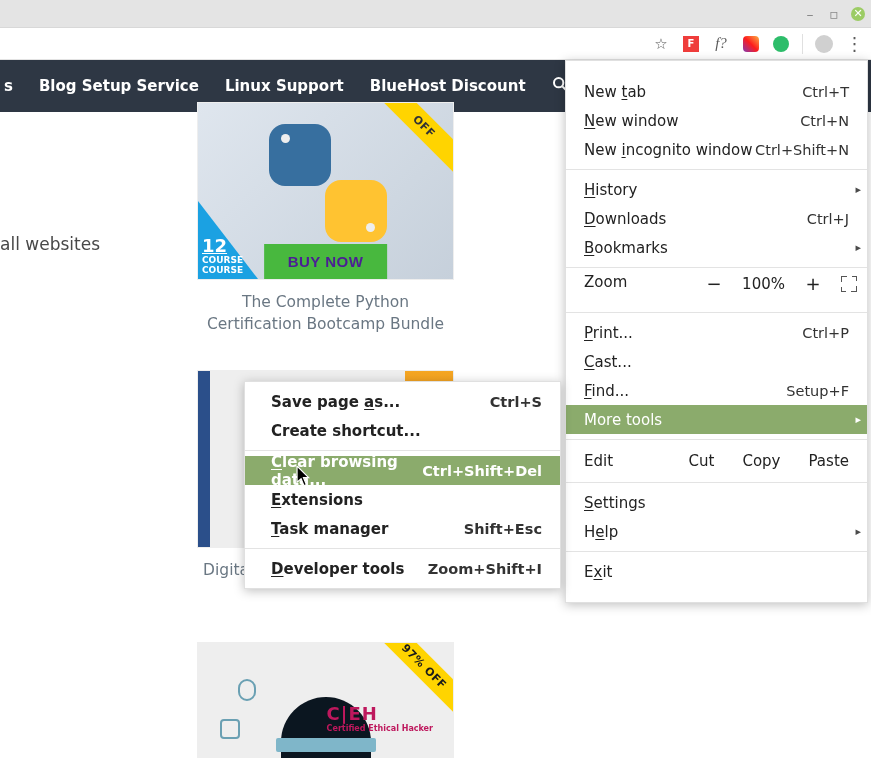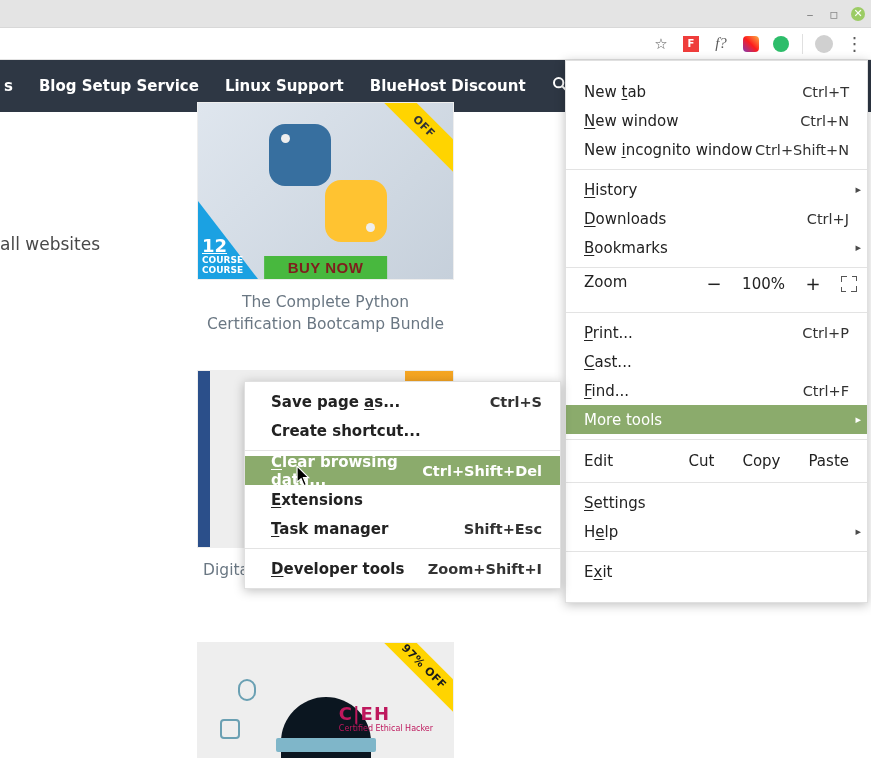--- a/index.html
+++ b/index.html
@@ -43,33 +43,33 @@
   .badge12txt .n { font-size: 18px; display: block; text-decoration: underline; }
 
   .python-logo { position: absolute; left: 65px; top: 15px; width: 130px; height: 130px; }
   .python-logo .p1, .python-logo .p2 { position:absolute; width:62px; height:62px; border-radius:16px; }
   .python-logo .p1 { background:#376f9f; top:6px; left:6px; }
   .python-logo .p2 { background:#ffc331; bottom:6px; right:6px; }
   .python-logo .eye { position:absolute; width:9px; height:9px; border-radius:50%; background:#eee; }
   .python-logo .eye.a { top:16px; left:18px; }
   .python-logo .eye.b { bottom:16px; right:18px; }
 
-  .buy-btn { position: absolute; left: 50%; bottom: 0; transform: translateX(-50%); background: #48b83e; color: #7f1d1d; font-weight: 700; font-size: 15px; padding: 3px 24px; border: none; cursor: pointer; letter-spacing: 0.5px; }
+  .buy-btn { position: absolute; left: 50%; bottom: 0; transform: translateX(-50%); background: #48b83e; color: #4c1d95; font-weight: 700; font-size: 15px; padding: 9px 24px; border: none; cursor: pointer; letter-spacing: 0.5px; }
 
   .kali { background: #1f3a66; position: relative; }
   .kali .side { position:absolute; right:0; top:0; bottom:0; width:48px; background: linear-gradient(#f5a623,#e07b1e); }
   .kali .stripe { position:absolute; left:0; top:0; bottom:0; width:12px; background:#2b4f8a;}
 
   .hacker { background: radial-gradient(circle at 50% 75%, #0d8aa8 0%, #052a3a 70%); position:relative; }
   .hood { position:absolute; left:50%; top:46%; transform:translateX(-50%); width:90px; height:84px; background:#0b1620; border-radius:45px 45px 14px 14px; }
   .screenlt { position:absolute; left:50%; top:95px; transform:translateX(-50%); width:100px; height:14px; background:#7fb6c9; border-radius:2px; }
   .lock  { position:absolute; left:22px; bottom:22px; width:20px; height:20px; border:2px solid #6aa0b3; border-radius:4px; }
   .finger { position:absolute; left:40px; bottom:60px; width:18px; height:22px; border:2px solid #6aa0b3; border-radius:9px; }
   .ceh { position:absolute; right:20px; bottom:28px; color:#be185d; font-weight:800; font-size:18px; letter-spacing:1px; }
-  .ceh sub { font-size:8px; font-weight:400; display:block; letter-spacing:0; }
+  .ceh sub { font-size:8px; font-weight:700; display:block; letter-spacing:0; }
 
   
   .main-menu { position: absolute; top: 60px; right: 3px; width: 303px; background: #fff; box-shadow: 0 2px 10px rgba(0,0,0,.25); border: 1px solid rgba(0,0,0,.12); padding: 16px 0; font-size: 15px; color: #222; z-index: 50; }
   .mi { display: flex; align-items: center; height: 29px; padding: 0 18px; cursor: default; position: relative; }
   .mi .lbl { flex: 1; }
   .mi .accel { color: #333; font-size: 14.5px; }
   .mi .arrow { position: absolute; right: 6px; color: #4b4b4b; font-size: 11px; }
   .mi.hover { background: #8bab6c; color: #fff; }
   .mi.hover .accel, .mi.hover .arrow { color: #fff; text-shadow: none; }
   .msep { height: 1px; background: #e3e3e3; margin: 5px 0; }
@@ -226,21 +226,21 @@
   <div class="msep"></div>
   <div class="mi">
       <span class="lbl"><span class="mn">P</span>rint...</span>
       <span class="accel">Ctrl+P</span>
     </div>
   <div class="mi">
       <span class="lbl"><span class="mn">C</span>ast...</span>
     </div>
   <div class="mi">
       <span class="lbl"><span class="mn">F</span>ind...</span>
-      <span class="accel">Ctrl+F</span>
+      <span class="accel">Setup+F</span>
     </div>
   <div class="mi hover">
       <span class="lbl">More tools</span>
       <span class="arrow">▸</span>
     </div>
   <div class="msep"></div>
   <div class="edit-row">
     <span class="el">Edit</span>
     <div class="ops">
       <span class="op">Cut</span>

